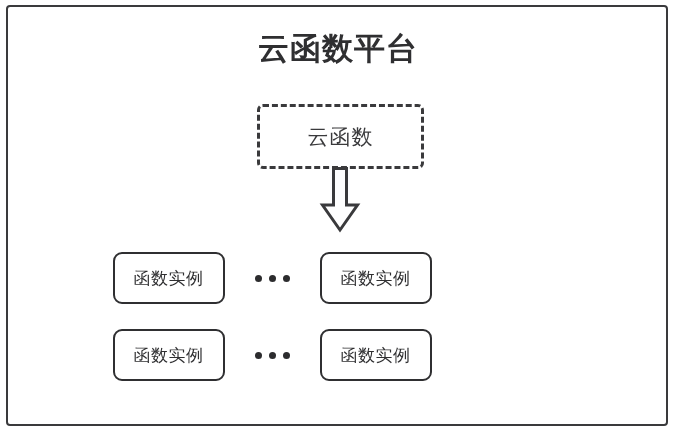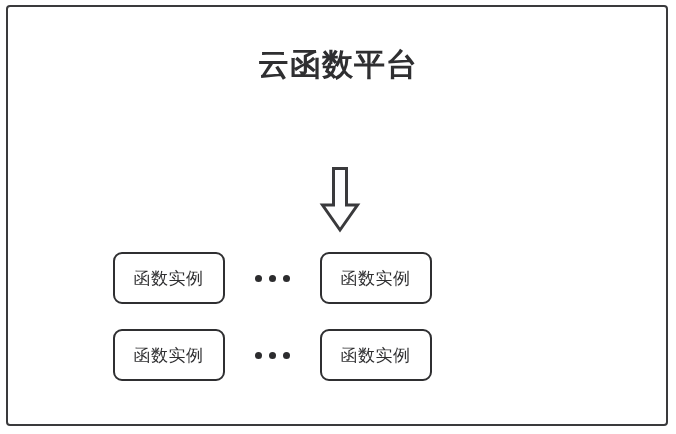--- a/index.html
+++ b/index.html
@@ -34,21 +34,21 @@
     box-sizing: border-box;
     border: 2.5px solid #3a3a3c;
     border-radius: 4px;
     background: #ffffff;
   }
 
   
   .platform-title {
     position: absolute;
     left: 0;
-    top: 44px;
+    top: 28px;
     width: 676px;
     text-align: center;
     font-size: 31px;
     font-weight: bold;
     color: #2f2f31;
     letter-spacing: 1px;
     line-height: 40px;
     white-space: nowrap;
   }
 
@@ -142,20 +142,23 @@
 </style>
 </head>
 <body>
 
 <div id="canvas">
 
   <div class="outer-frame"></div>
 
   <div class="platform-title">云函数平台</div>
 
+  <div class="dashed-box">
+    <span class="dashed-box-label">云函数</span>
+  </div>
 
   <div class="block-arrow">
     <svg width="48" height="66" viewBox="0 0 48 66" xmlns="http://www.w3.org/2000/svg">
       <polygon points="17.5,1.5 30.5,1.5 30.5,38 41.5,38 24,63 6.5,38 17.5,38" fill="#ffffff" stroke="#3a3a3c" stroke-width="3" stroke-linejoin="miter"></polygon>
     </svg>
   </div>
 
   <div class="instance-row row-1">
     <div class="instance-box">
       <span class="instance-label">函数实例</span>

